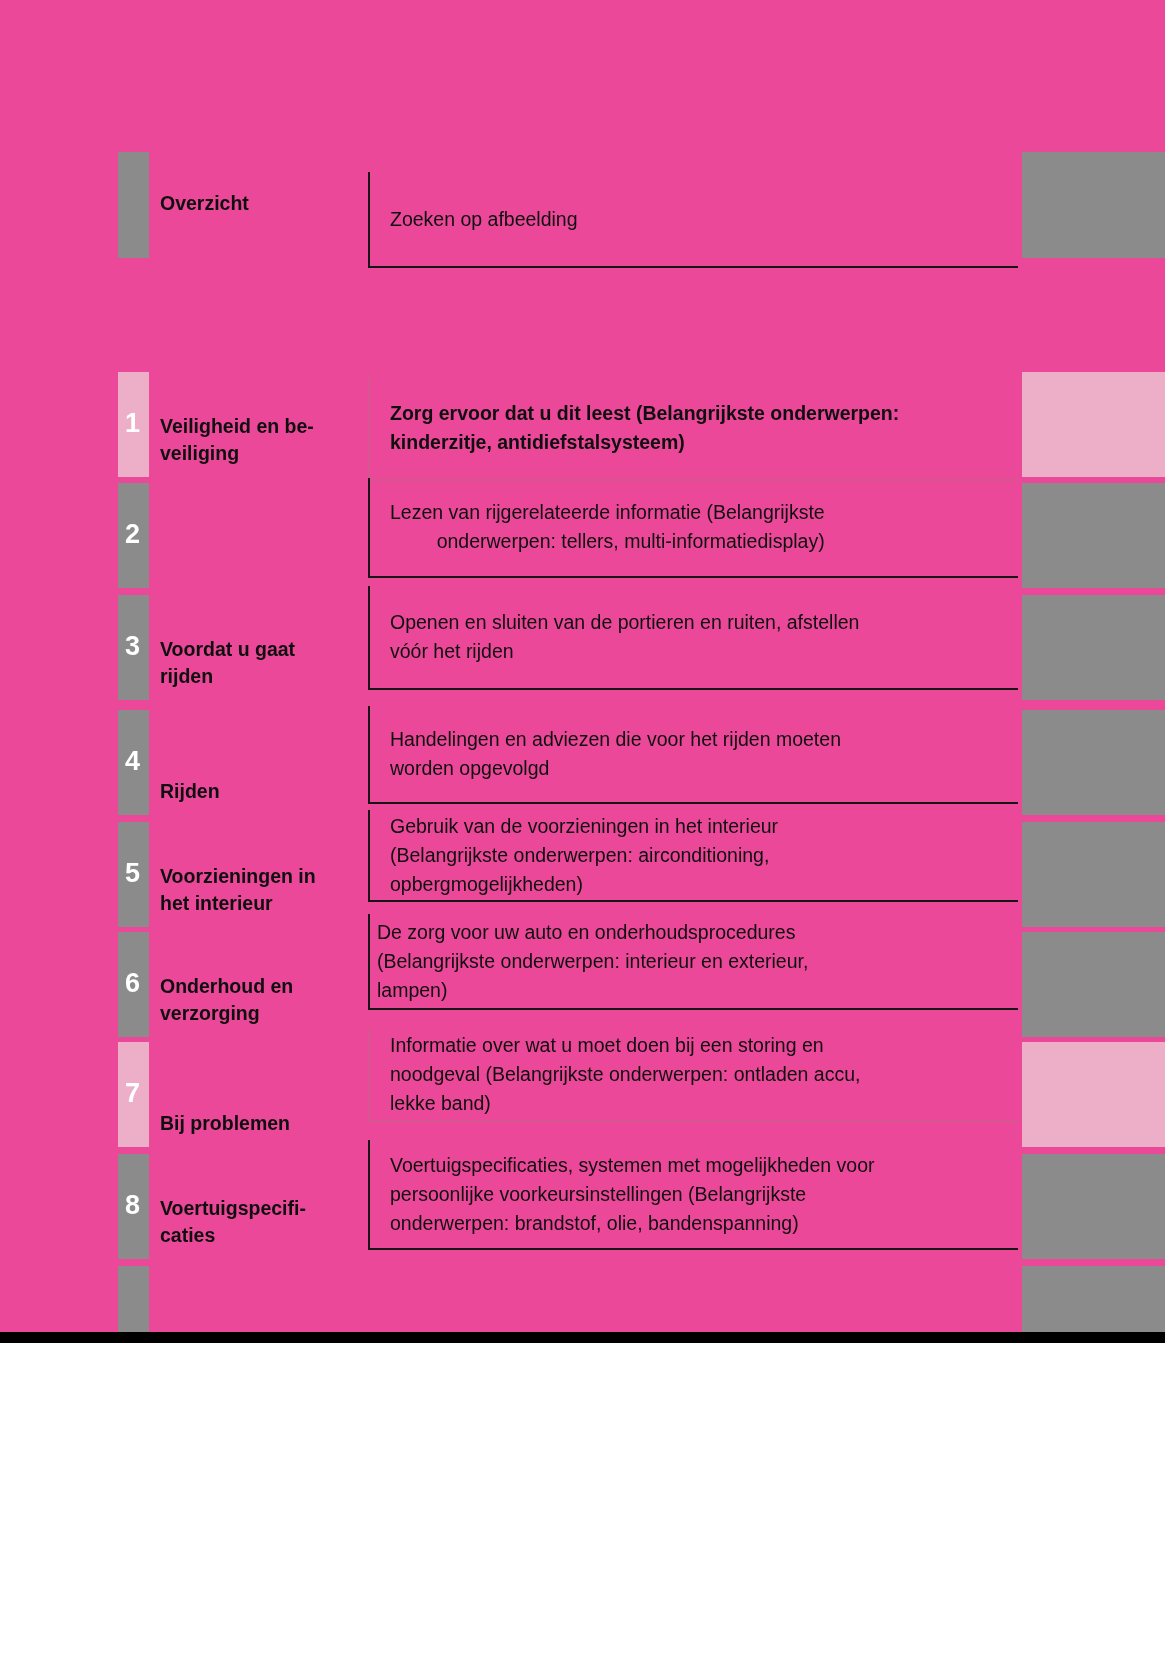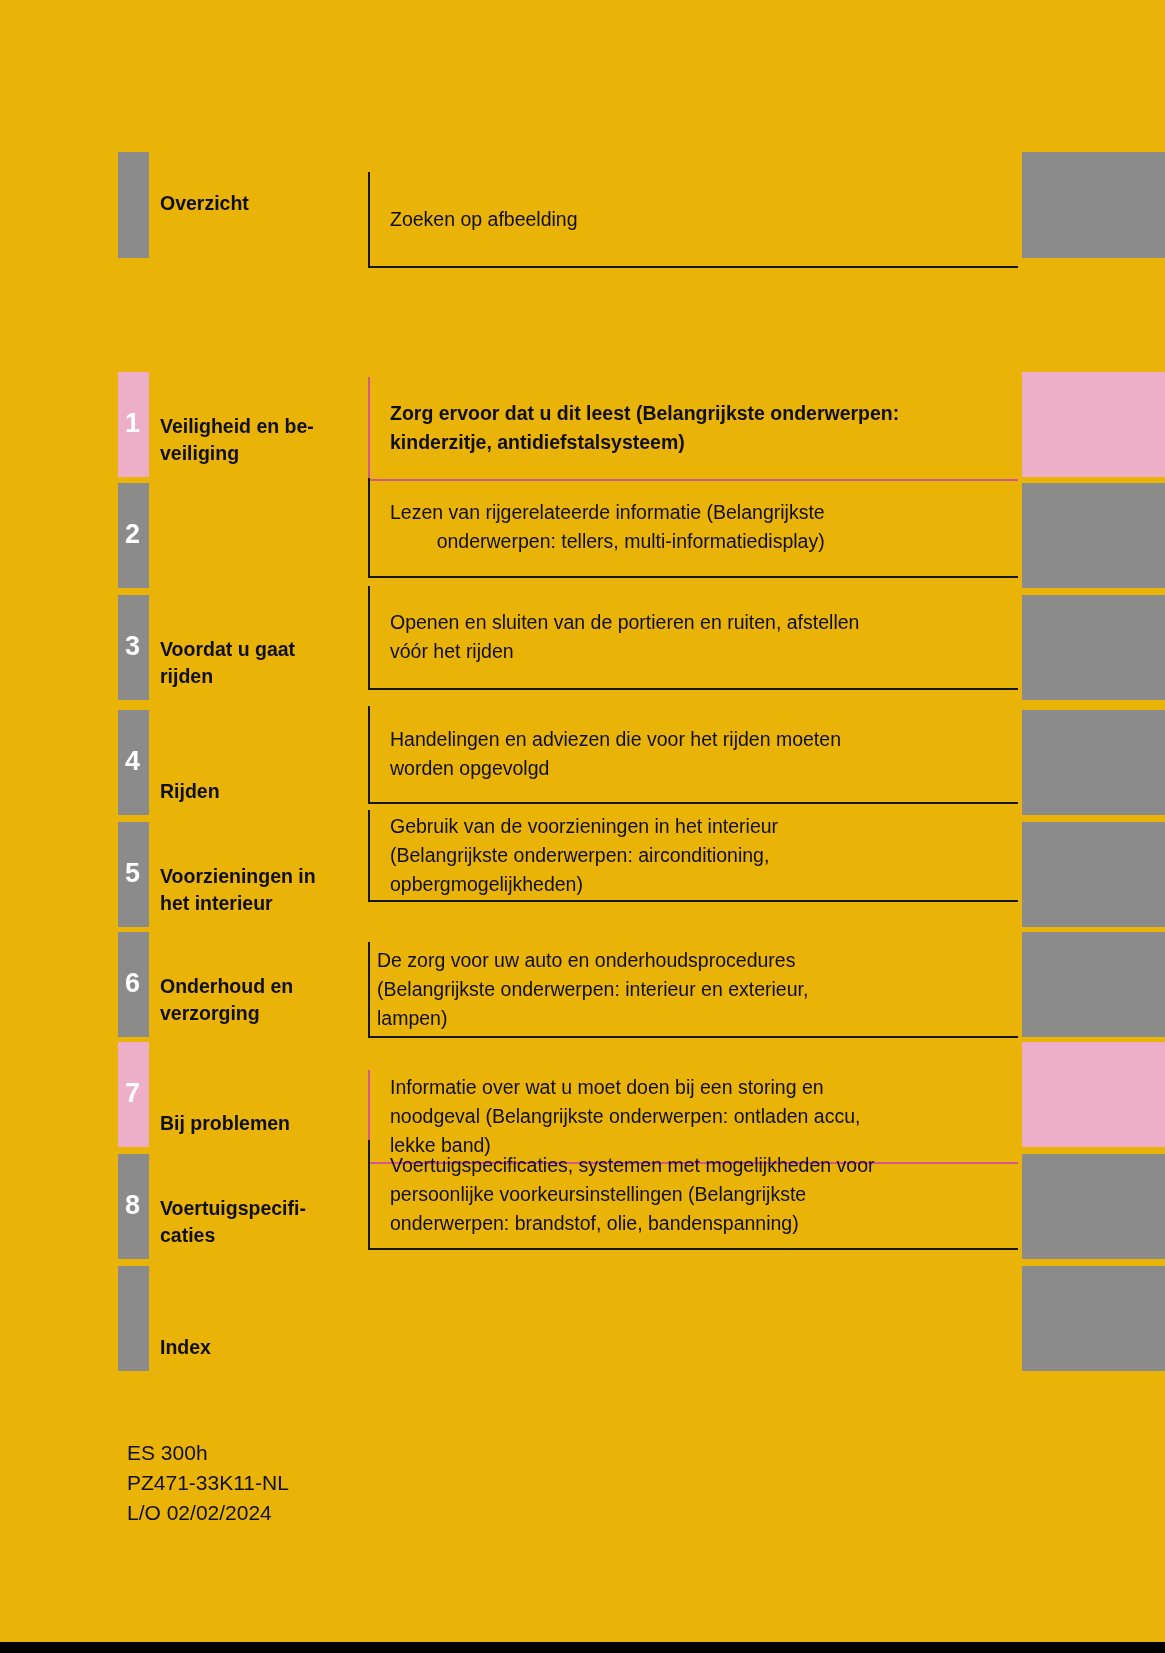--- a/index.html
+++ b/index.html
@@ -1,18 +1,18 @@
 <!DOCTYPE html>
 <html><head>
 <meta charset="utf-8">
 <style>
   * { margin: 0; padding: 0; box-sizing: border-box; }
   html, body { background: #ffffff; }
   body { font-family: "Liberation Sans", sans-serif; }
-  .page { position: relative; width: 1165px; height: 1653px; background: #eab308; overflow: hidden; }
+  .page { position: relative; width: 1165px; height: 1343px; background: #ec4899; overflow: hidden; }
 
   .row { position: absolute; left: 0; width: 1165px; height: 105px; }
   .row-ovz { height: 106px; }
 
   .numblock { position: absolute; left: 118px; top: 0; width: 31px; height: 100%;
               display: flex; justify-content: center; }
   .num { margin-top: 36px; font-size: 27px; font-weight: 600; color: #ffffff; padding-right: 2px; }
 
   .title { position: absolute; left: 160px; top: 0; width: 205px; height: 100%;
            display: flex; flex-direction: column; justify-content: flex-end; padding-bottom: 10px;
@@ -135,26 +135,26 @@
   </div>
   <div class="descbox" style="top: 586px; height: 104px; border-color: rgb(22, 22, 22);">
     <span>Openen en sluiten van de portieren en ruiten, afstellen
 vóór het rijden</span>
   </div>
   <div class="descbox" style="top: 810px; height: 92px; border-color: rgb(22, 22, 22);">
     <span>Gebruik van de voorzieningen in het interieur
 (Belangrijkste onderwerpen: airconditioning,
 opbergmogelijkheden)</span>
   </div>
-  <div class="descbox" style="top: 942px; height: 96px; border-color: rgb(22, 22, 22); padding-left: 7px;">
+  <div class="descbox" style="top: 914px; height: 96px; border-color: rgb(22, 22, 22); padding-left: 7px;">
     <span>De zorg voor uw auto en onderhoudsprocedures
 (Belangrijkste onderwerpen: interieur en exterieur,
 lampen)</span>
   </div>
-  <div class="descbox" style="top: 1028px; height: 94px; border-color: rgb(212, 87, 143); margin-top: 42px;">
+  <div class="descbox" style="top: 1028px; height: 94px; border-color: rgb(212, 87, 143);">
     <span>Informatie over wat u moet doen bij een storing en
 noodgeval (Belangrijkste onderwerpen: ontladen accu,
 lekke band)</span>
   </div>
   <div class="descbox" style="top: 1140px; height: 110px; border-color: rgb(22, 22, 22);">
     <span>Voertuigspecificaties, systemen met mogelijkheden voor
 persoonlijke voorkeursinstellingen (Belangrijkste
 onderwerpen: brandstof, olie, bandenspanning)</span>
   </div>
 

